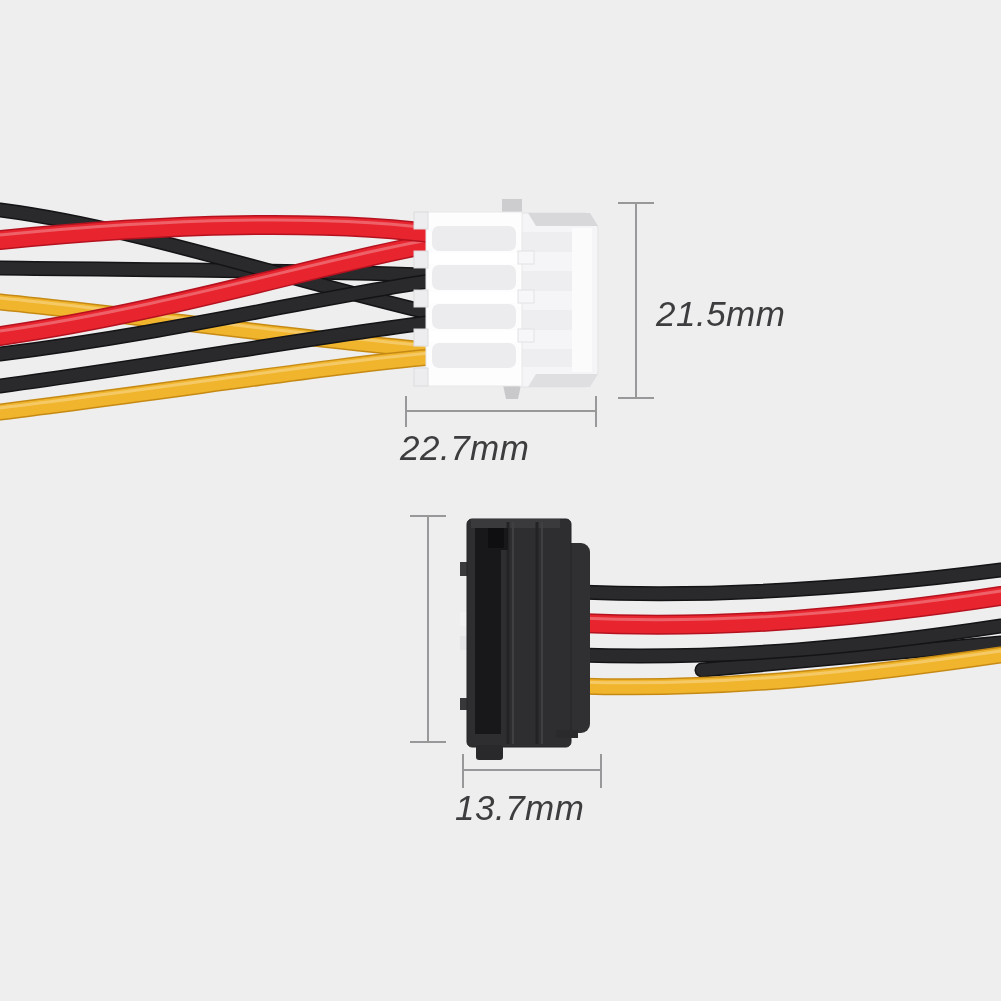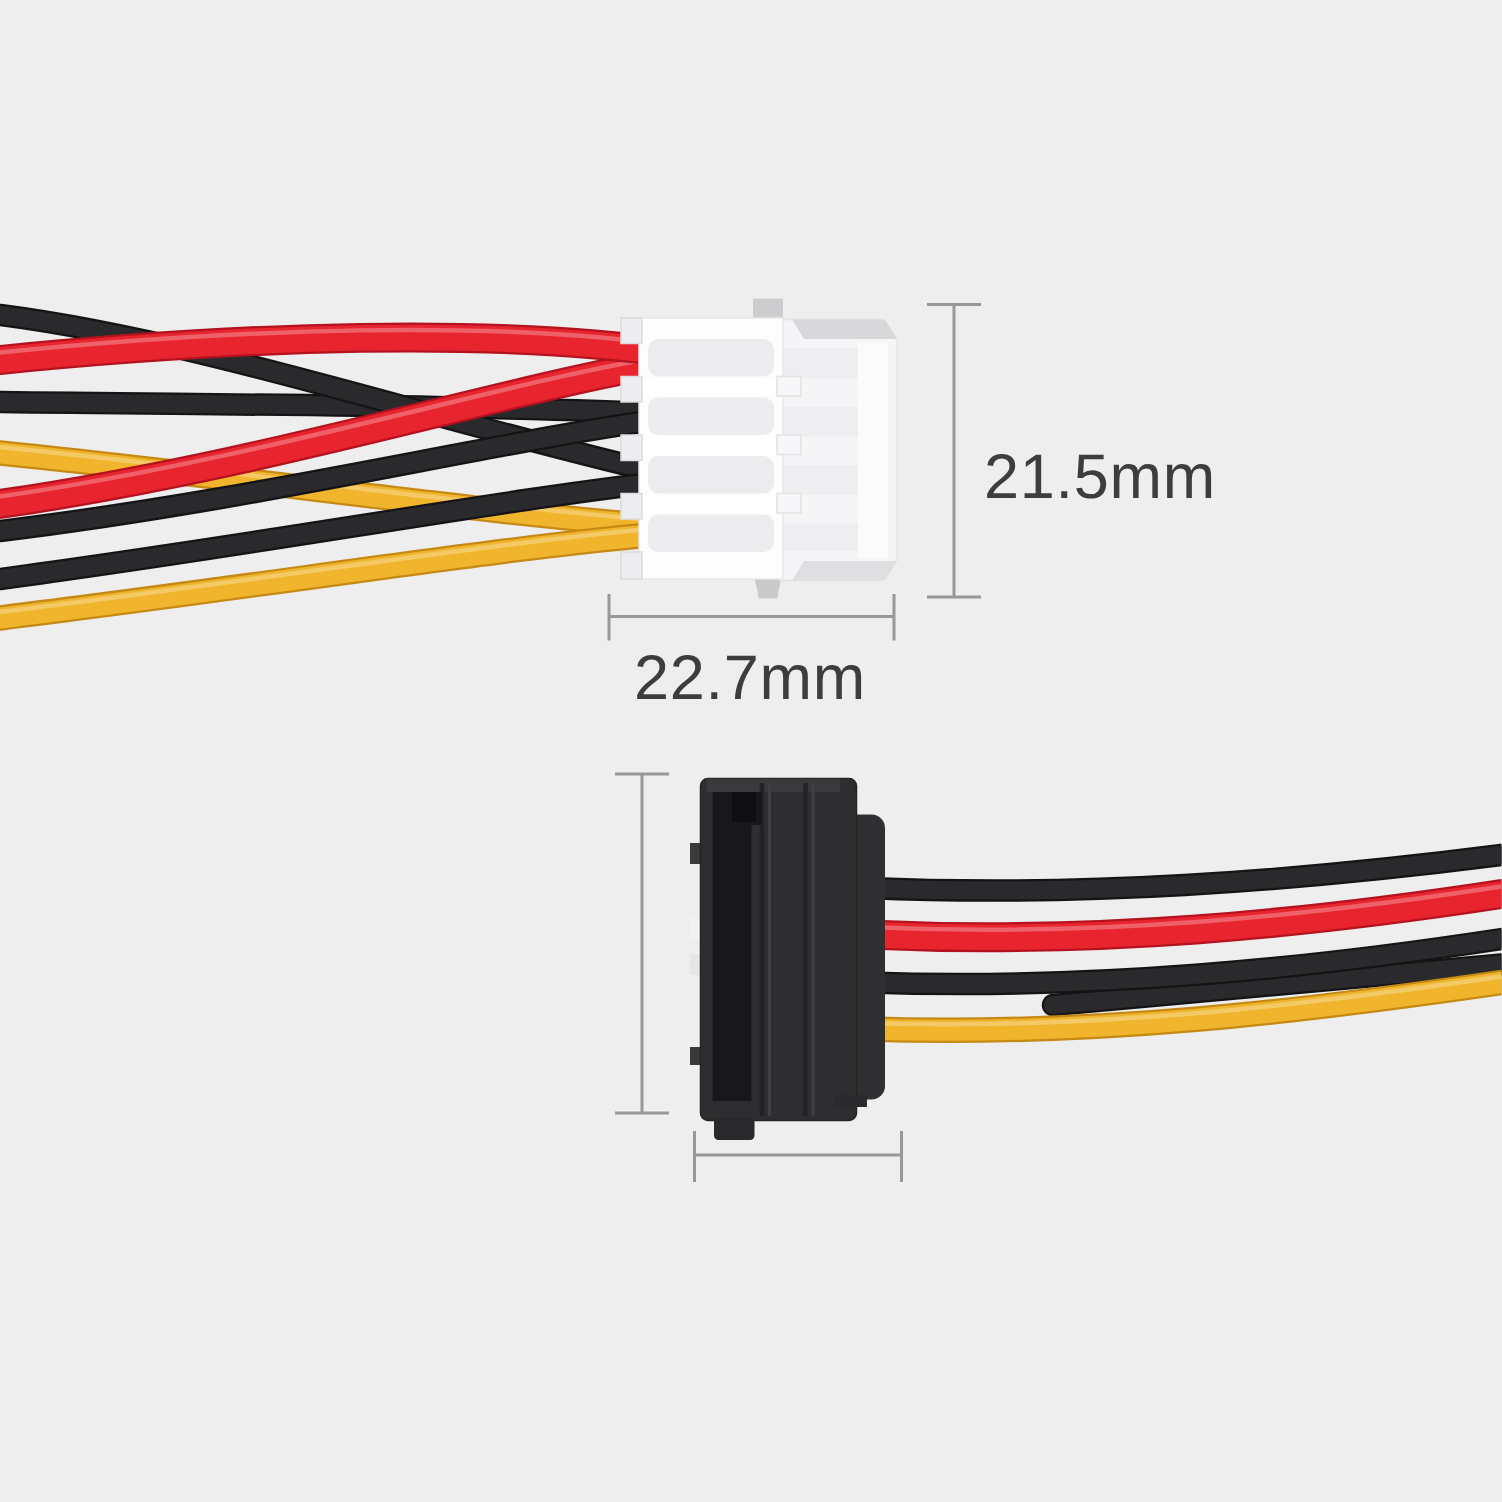--- a/index.html
+++ b/index.html
@@ -14,22 +14,22 @@
   .edge-black{stroke:var(--wire-black-dark,#141416);stroke-width:15;}
   .core-black{stroke:var(--wire-black,#2a2a2d);stroke-width:12;}
   .edge-yellow{stroke:var(--wire-yellow-dark,#c68a14);stroke-width:17;}
   .core-yellow{stroke:var(--wire-yellow,#f0b52c);stroke-width:14;}
   .sheen{stroke:#ffffff;stroke-opacity:.28;stroke-width:3;fill:none;}
 
   
   .dim{stroke:var(--dim-line,#98989b);stroke-width:2;fill:none;}
 
   
-  .dim-label{position:absolute;color:var(--label-text,#3d3d3f);font-size:42px;letter-spacing:.5px;}
-  .t-center{text-align:center;}
+  .dim-label{position:absolute;color:var(--label-text,#3d3d3f);font-size:35px;letter-spacing:.5px;font-style:italic;}
+  .t-center{}
   .t-right{text-align:right;}
 </style>
 </head>
 <body>
 
 <div class="canvas">
   <svg class="scene" viewBox="0 0 1001 1001">
 
     <g>
 
@@ -186,13 +186,14 @@
       <line class="dim" x1="463" y1="754" x2="463" y2="788"></line>
       <line class="dim" x1="601" y1="754" x2="601" y2="788"></line>
     </g>
   </svg>
 
   <div class="dim-label" style="left:656px;top:294px;width:140px;">21.5mm</div>
 
   <div class="dim-label t-center" style="left:400px;top:428px;width:200px;">22.7mm</div>
 
 
+  <div class="dim-label t-center" style="left:455px;top:788px;width:150px;">13.7mm</div>
 </div>
 
 </body></html>

